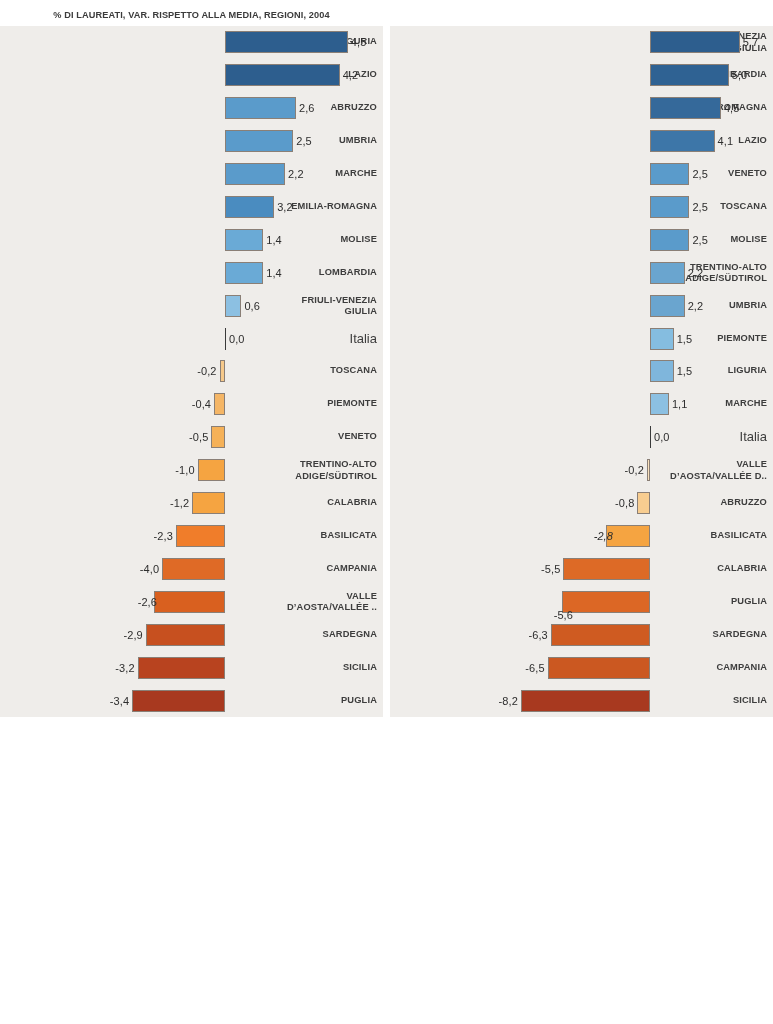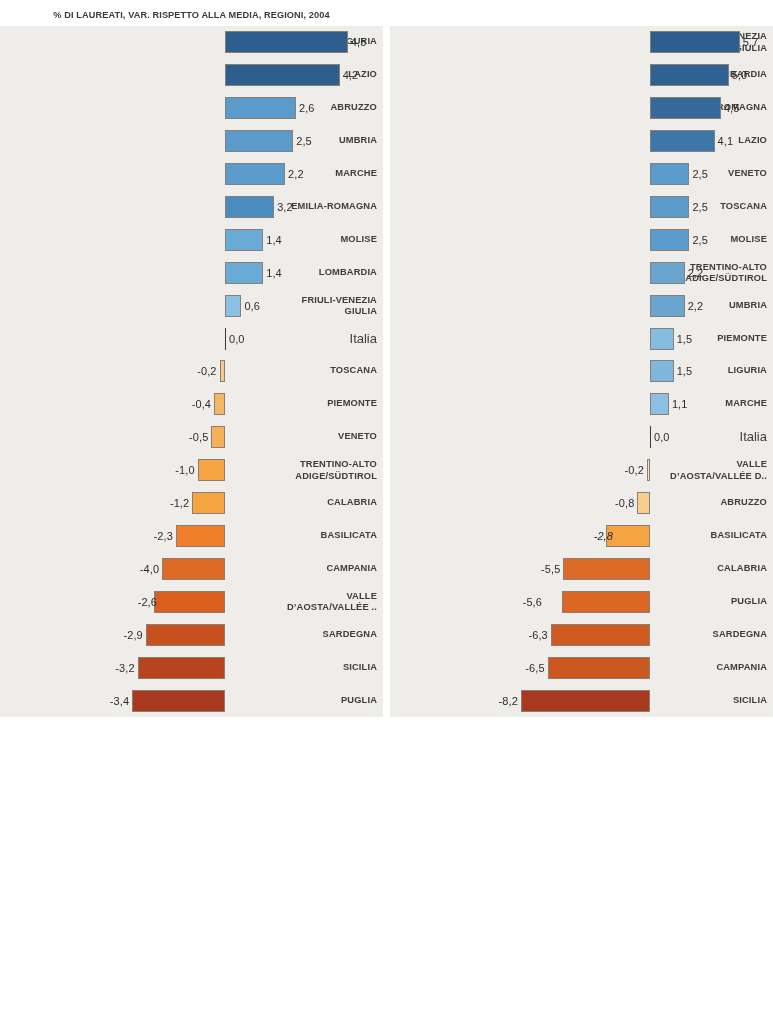--- a/index.html
+++ b/index.html
@@ -310,21 +310,21 @@
           <div class="val-label" style="right: 160px; font-style: italic;">-2,8</div>
         </div>
         <div class="band" style="top: 526.476px; height: 32.9048px;">
           <div class="cat-label" style="width: 225px;">CALABRIA</div>
           <div class="bar" style="height: 22px; width: 86.625px; background: rgb(221, 106, 38); left: 173.375px;"></div>
           <div class="val-label" style="right: 212.625px;">-5,5</div>
         </div>
         <div class="band" style="top: 559.381px; height: 32.9048px;">
           <div class="cat-label" style="width: 225px;">PUGLIA</div>
           <div class="bar" style="height: 22px; width: 88.2px; background: rgb(220, 103, 37); left: 171.8px;"></div>
-          <div class="val-label" style="right: 231px;">-5,6</div>
+          <div class="val-label" style="right: 200px; margin-top: 13px;">-5,6</div>
         </div>
         <div class="band" style="top: 592.286px; height: 32.9048px;">
           <div class="cat-label" style="width: 225px;">SARDEGNA</div>
           <div class="bar" style="height: 22px; width: 99.225px; background: rgb(207, 91, 33); left: 160.775px;"></div>
           <div class="val-label" style="right: 225.225px;">-6,3</div>
         </div>
         <div class="band" style="top: 625.19px; height: 32.9048px;">
           <div class="cat-label" style="width: 225px;">CAMPANIA</div>
           <div class="bar" style="height: 22px; width: 102.375px; background: rgb(203, 88, 33); left: 157.625px;"></div>
           <div class="val-label" style="right: 228.375px;">-6,5</div>

